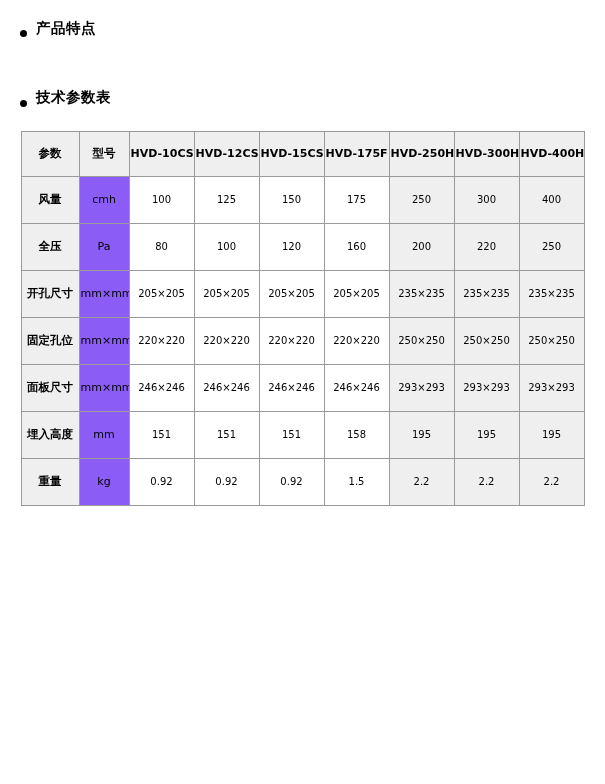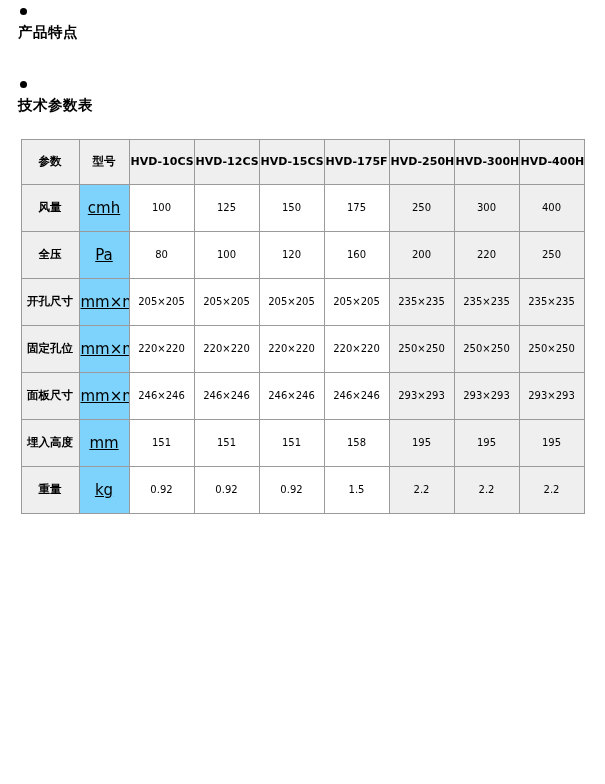--- a/index.html
+++ b/index.html
@@ -16,25 +16,24 @@
   }
   .page {
     position: relative;
     width: 605px;
     height: 784px;
     box-sizing: border-box;
     padding: 0 18px;
   }
   .section-head {
     display: flex;
-    align-items: flex-start;
+    align-items: flex-end;
     gap: 9px;
-    margin-top: 8px;
+    margin-top: 20px;
     margin-bottom: 6px;
-    flex-direction: column;
   }
   .bullet {
     width: 7px;
     height: 7px;
     border-radius: 50%;
     background: #000;
     flex: 0 0 auto;
     margin-left: 2px;
   }
   .section-title {
@@ -73,24 +72,23 @@
     overflow: hidden;
     white-space: nowrap;
   }
   table.spec td.rowlabel {
     font-size: 11.5px;
     font-weight: bold;
     background: #efefef;
     width: 58px;
   }
   table.spec td.unit {
-    font-size: 15px;
-    background: #7dd3fc;
+    font-size: 11px;
+    background: #8b5cf6;
     width: 50px;
-    text-decoration: underline;
   }
   table.spec tr.header td {
     background: #efefef;
     font-weight: bold;
     font-size: 11px;
     height: 44px;
     margin-top: 24px;
   }
   table.spec tr.header td.modelhead {
     font-size: 11.5px;

